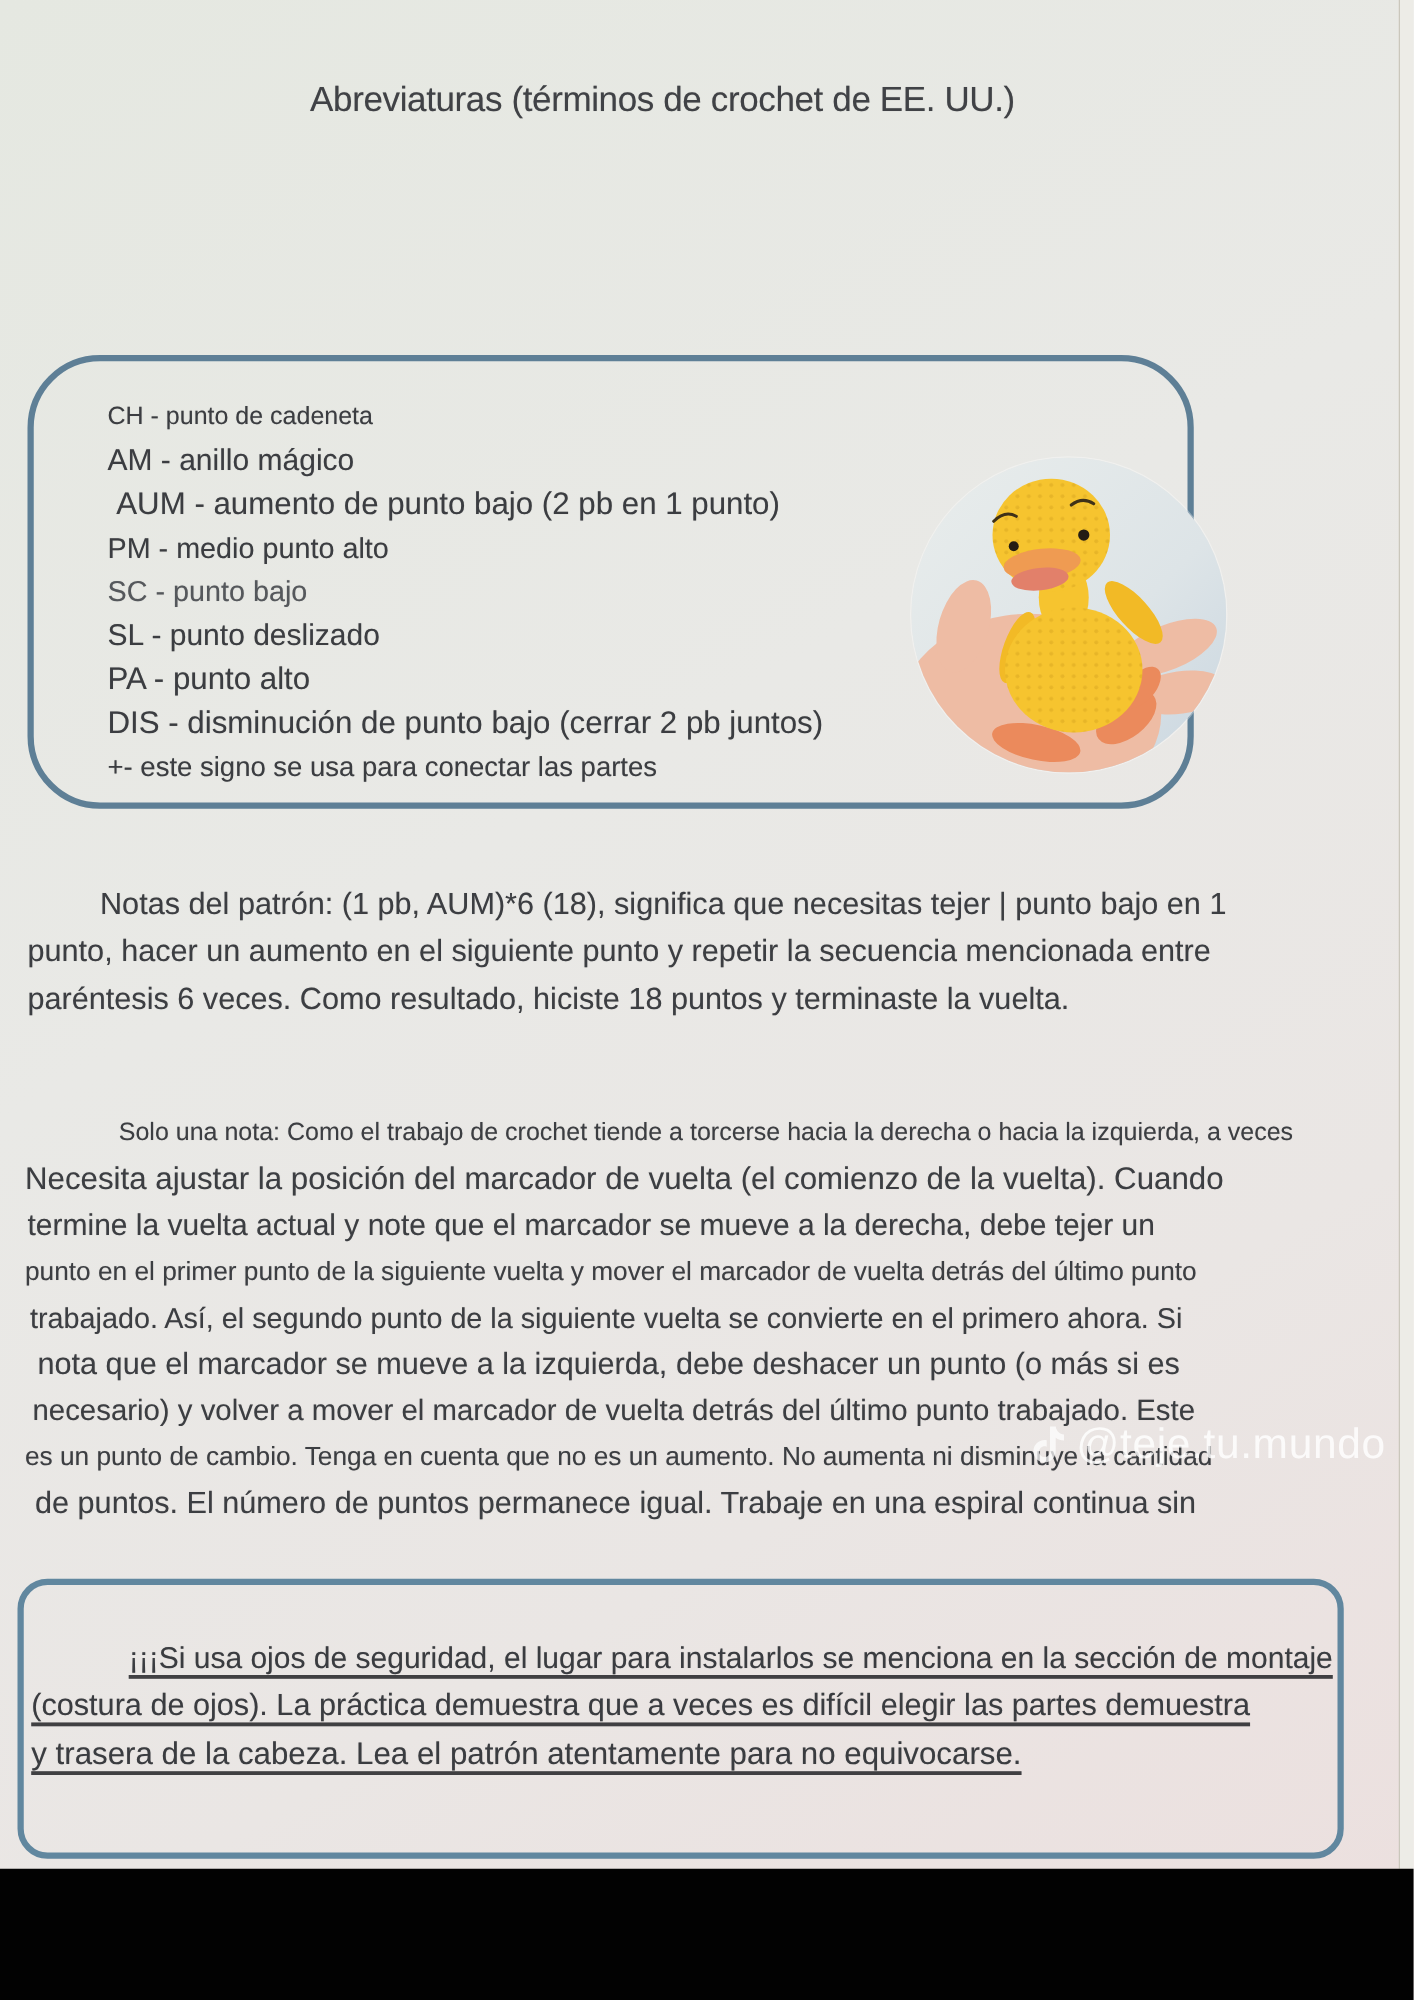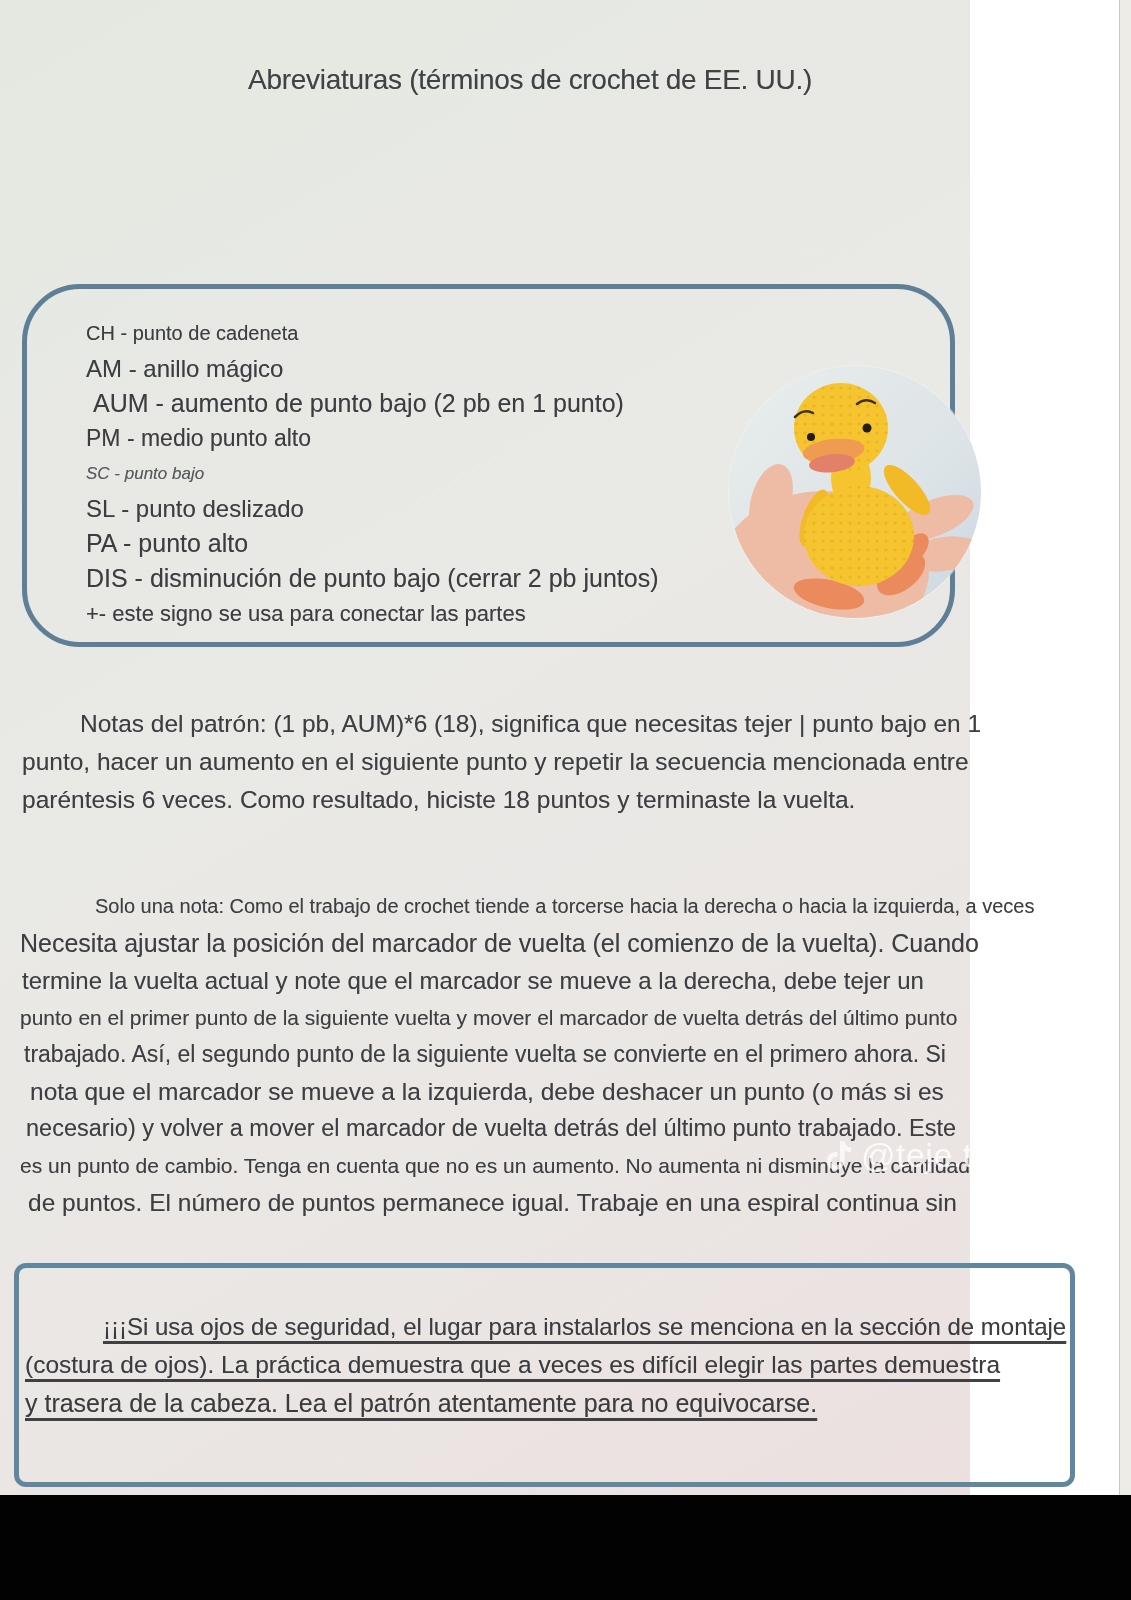--- a/index.html
+++ b/index.html
@@ -2,21 +2,21 @@
 <html><head>
 <meta charset="utf-8">
 <style>
   html,body{margin:0;padding:0;}
   body{
     width:1131px;height:1600px;
     font-family:"Liberation Sans", sans-serif;
     overflow:hidden;
   }
   .page{
-    position:relative;width:970px;height:1600px;
+    position:relative;width:1131px;height:1600px;
     background:linear-gradient(150deg,#e5e8e1 0%,#e9e9e6 40%,#eae6e4 70%,#ecdfde 100%);
     color:#3c3e42;
   }
   .page *{box-sizing:border-box;}
   .title{
     position:absolute;top:64px;left:0;width:1060px;
     margin:0;text-align:center;
     font-size:28px;font-weight:500;color:#404246;letter-spacing:-.3px;
     text-shadow:0 0 .6px rgba(60,60,60,.4);
   }
@@ -29,21 +29,21 @@
     list-style:none;margin:1px;padding:26px 0 0 58px;
   }
   .abbr-list li{
     line-height:35px;white-space:nowrap;color:#3b3d41;
     text-shadow:0 0 .6px rgba(60,60,60,.35);
   }
   .abbr-list li:nth-child(1){font-size:20px;}
   .abbr-list li:nth-child(2){font-size:24px;}
   .abbr-list li:nth-child(3){font-size:25px;padding-left:7px;}
   .abbr-list li:nth-child(4){font-size:23px;}
-  .abbr-list li:nth-child(5){font-size:17px;color:#55585c;font-style:italic;}
+  .abbr-list li:nth-child(5){font-size:23px;color:#55585c;}
   .abbr-list li:nth-child(6){font-size:24px;}
   .abbr-list li:nth-child(7){font-size:25px;}
   .abbr-list li:nth-child(8){font-size:25px;}
   .abbr-list li:nth-child(9){font-size:22px;}
   
   .duck-photo{
     position:absolute;left:729px;top:366px;width:252px;height:252px;
     border-radius:50%;overflow:hidden;
     box-shadow:0 0 0 1px rgba(255,255,255,.35);
   }
@@ -70,21 +70,21 @@
   .watermark{
     position:absolute;left:826px;top:1136px;
     display:flex;align-items:center;gap:7px;
     color:rgba(255,255,255,.82);
   }
   .watermark svg{display:block;opacity:.85;}
   .watermark span{font-size:34px;letter-spacing:.5px;text-align:center;}
   
   .safety-box{
     position:absolute;left:14px;top:1263px;width:1061px;height:224px;
-    border:5px solid #61879f;border-radius:12px;
+    border:5px solid #61879f;border-radius:24px;
     padding:40px 14px 0 6px;
   }
   .safety-box div{
     font-size:24px;line-height:38px;white-space:nowrap;color:#3a3c40;
     text-decoration:underline;
     text-decoration-thickness:2.5px;
     text-decoration-color:rgba(45,45,48,.85);
     text-underline-offset:6px;
     text-shadow:0 0 .6px rgba(60,60,60,.35);
   }

